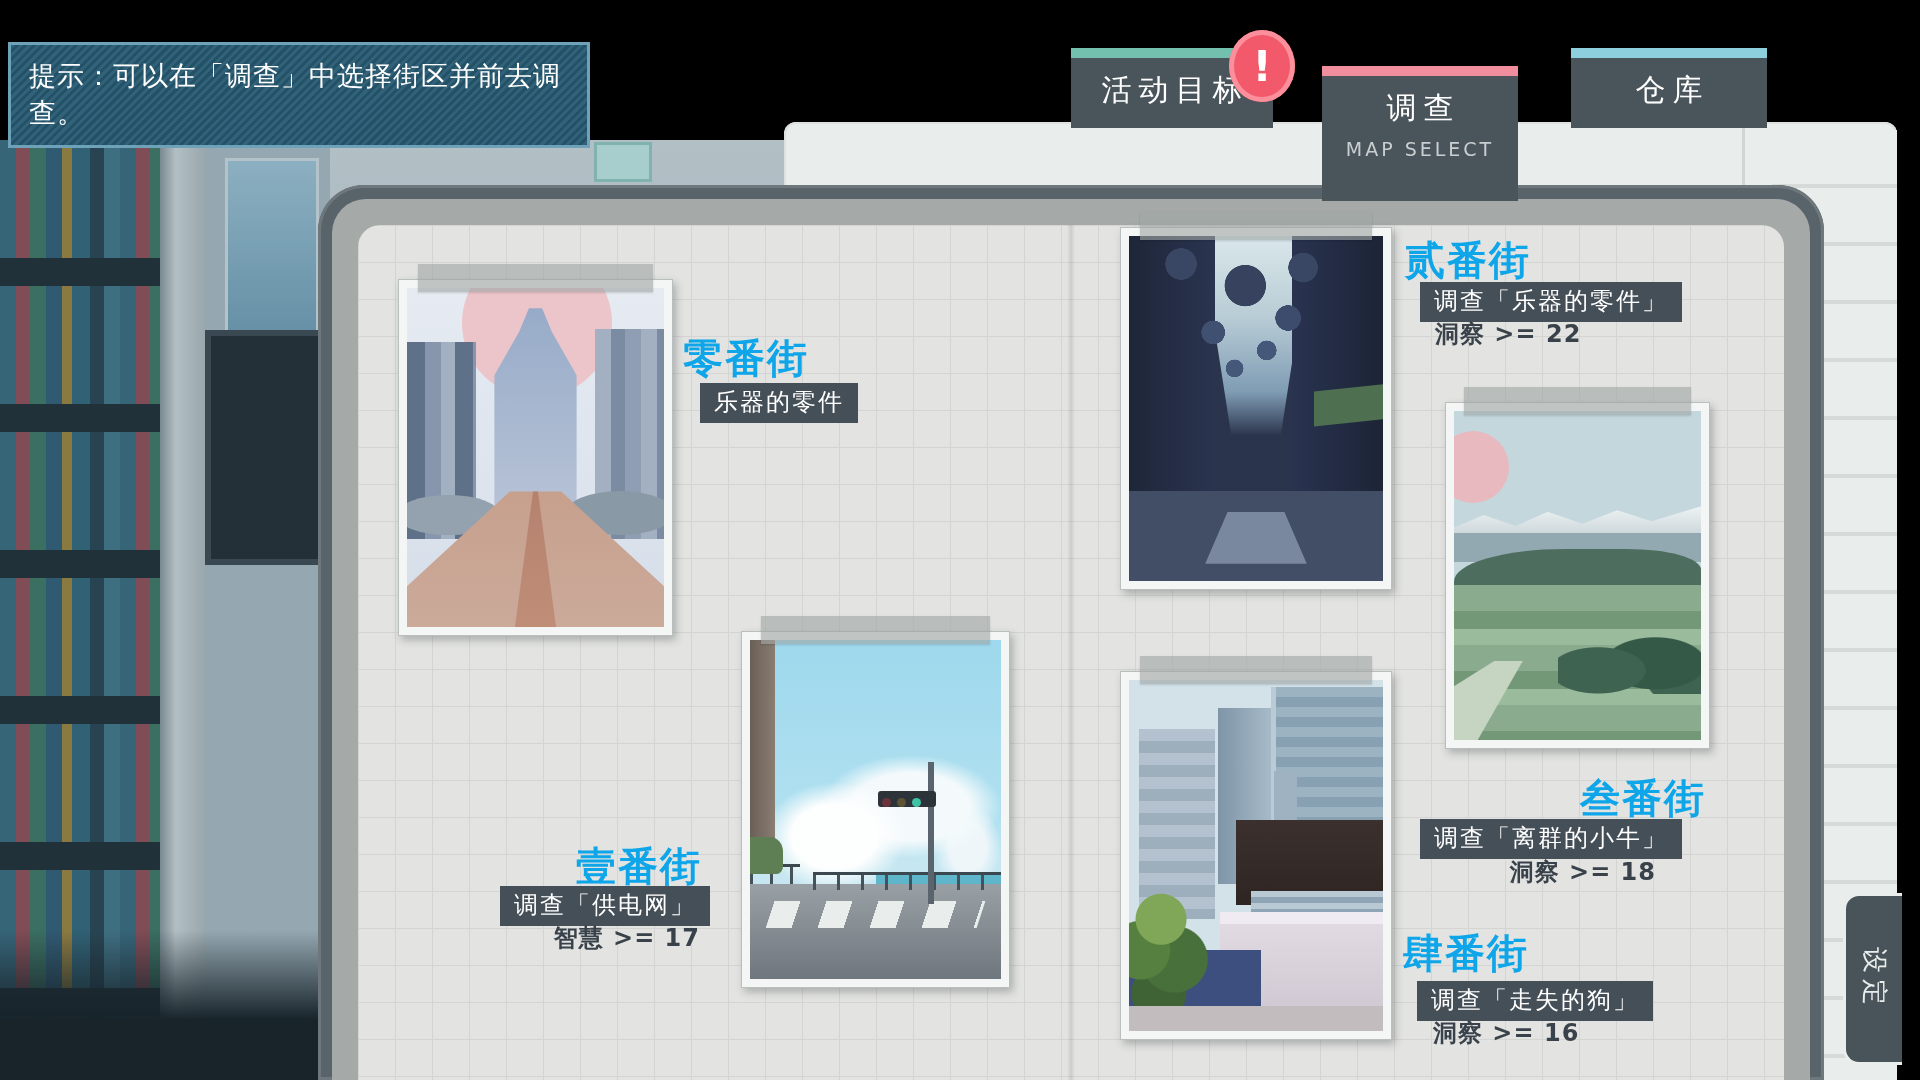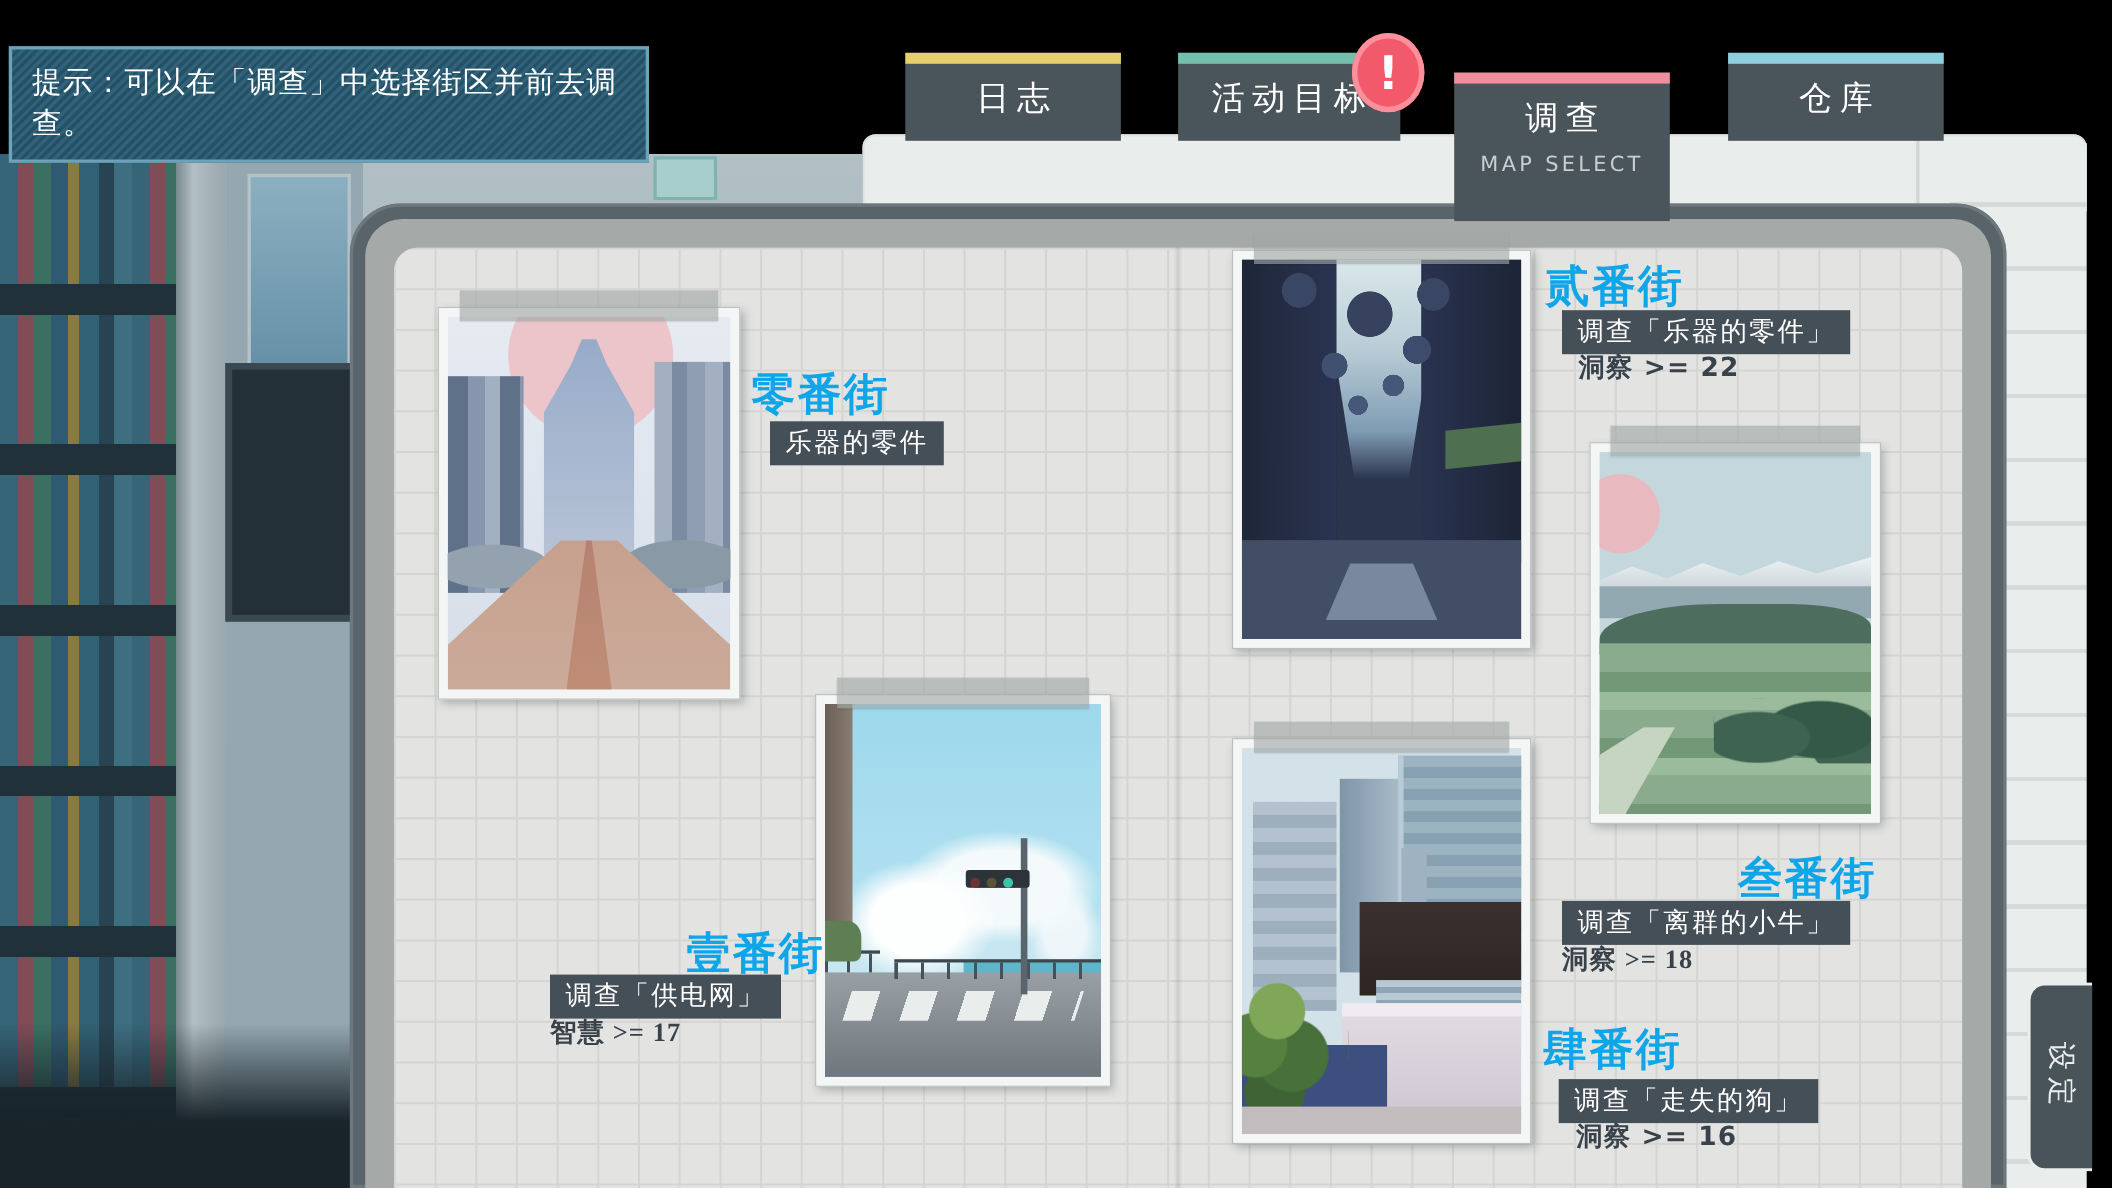--- a/index.html
+++ b/index.html
@@ -67,21 +67,21 @@
         box-shadow:3px 4px 8px rgba(40,45,50,0.3);z-index:3;cursor:pointer;}
   .photo .img{position:absolute;left:8px;right:8px;top:8px;bottom:8px;overflow:hidden;}
   .art{position:absolute;}
   .tape{position:absolute;top:-16px;left:7%;width:86%;height:28px;background:rgba(160,166,165,0.62);
         box-shadow:0 1px 2px rgba(0,0,0,0.15);z-index:2;}
   
   .street-name{position:absolute;font-size:40px;font-weight:bold;color:#0ea5e9;letter-spacing:2px;z-index:3;}
   .task-badge{position:absolute;background:#454f57;color:#fff;font-size:24px;padding:3px 14px 5px;
         letter-spacing:2px;z-index:3;white-space:nowrap;}
   .stat{position:absolute;font-size:24px;font-weight:bold;color:#39424a;letter-spacing:1px;z-index:3;}
-  .ra{text-align:left;font-family:Liberation Serif, serif;}
+  .ra{text-align:right;}
 </style>
 </head>
 <body>
 
 <div class="stage">
 
   <div class="room">
     <div class="shelf"></div>
     <div class="pillar"></div>
     <div class="wallR">
@@ -139,21 +139,21 @@
       <div class="art" style="left:71%;top:36%;width:6px;height:42%;background:#5a646d;"></div>
       <div class="art" style="left:54%;top:48%;width:18%;height:4px;background:#5a646d;"></div>
       <div class="art" style="left:51%;top:44.5%;width:58px;height:16px;background:#2c343a;border-radius:3px;"></div>
       <div class="art" style="left:52.5%;top:46.5%;width:9px;height:9px;border-radius:50%;background:#6b333c;"></div>
       <div class="art" style="left:58.5%;top:46.5%;width:9px;height:9px;border-radius:50%;background:#5c5434;"></div>
       <div class="art" style="left:64.5%;top:46.5%;width:9px;height:9px;border-radius:50%;background:#3fc3a6;"></div>
       <div class="art" style="left:0;top:0;width:10%;height:64%;background:linear-gradient(90deg,#6a5f57,#8a7d72);"></div>
       <div class="art" style="left:0;top:58%;width:13%;height:11%;background:#5d7f53;border-radius:0 40% 20% 0;"></div>
     </div>
   </div>
-  <div class="street-name" style="left:624px;top:839px;">壹番街</div>
+  <div class="street-name" style="left:576px;top:839px;">壹番街</div>
   <div class="task-badge" style="left:500px;top:886px;">调查「供电网」</div>
   <div class="stat ra" style="left:500px;top:922px;width:200px;">智慧 &gt;= 17</div>
 
   <div class="photo" style="left:1120px;top:227px;width:270px;height:361px;">
     <div class="tape"></div>
     <div class="img">
       <div class="art" style="inset:0;background:#2a344c;"></div>
       <div class="art" style="left:28%;top:0;width:44%;height:58%;background:linear-gradient(180deg,#d9e7ea,#b9cdd6 40%,#7f9cb4 78%,rgba(127,156,180,0));clip-path:polygon(0 0,100% 0,72% 100%,28% 100%);"></div>
       <div class="art" style="left:0;top:0;width:34%;height:80%;background:linear-gradient(90deg,#1e2638,#2a3450),repeating-linear-gradient(180deg,rgba(150,170,200,0.10) 0 3px,rgba(0,0,0,0) 3px 20px);"></div>
       <div class="art" style="right:0;top:0;width:36%;height:80%;background:linear-gradient(270deg,#1c2436,#293350);"></div>
@@ -211,24 +211,20 @@
         radial-gradient(circle 30px at 24% 52%,#55803f 96%,rgba(0,0,0,0)),
         radial-gradient(circle 34px at 54% 58%,#48703a 96%,rgba(0,0,0,0)),
         radial-gradient(circle 28px at 40% 80%,#3f6334 96%,rgba(0,0,0,0));"></div>
       <div class="art" style="left:0;bottom:0;width:100%;height:7%;background:#c3bcbf;"></div>
     </div>
   </div>
   <div class="street-name" style="left:1403px;top:926px;">肆番街</div>
   <div class="task-badge" style="left:1417px;top:981px;">调查「走失的狗」</div>
   <div class="stat" style="left:1433px;top:1017px;">洞察 &gt;= 16</div>
 
-  <div class="tab" style="left:823px;">
-    <div class="strip" style="background: rgb(231, 207, 109);"></div>
-    <span class="lbl">日志</span>
-  </div>
   <div class="tab" style="left:1071px;width:202px;">
     <div class="strip" style="background: rgb(116, 192, 174);"></div>
     <span class="lbl">活动目标</span>
   </div>
   <div class="tab active" style="left:1322px;margin-top:18px;">
     <div class="strip" style="background: rgb(241, 142, 157);"></div>
     <span class="lbl">调查</span>
     <span class="sub">MAP SELECT</span>
   </div>
   <div class="tab" style="left:1571px;">

